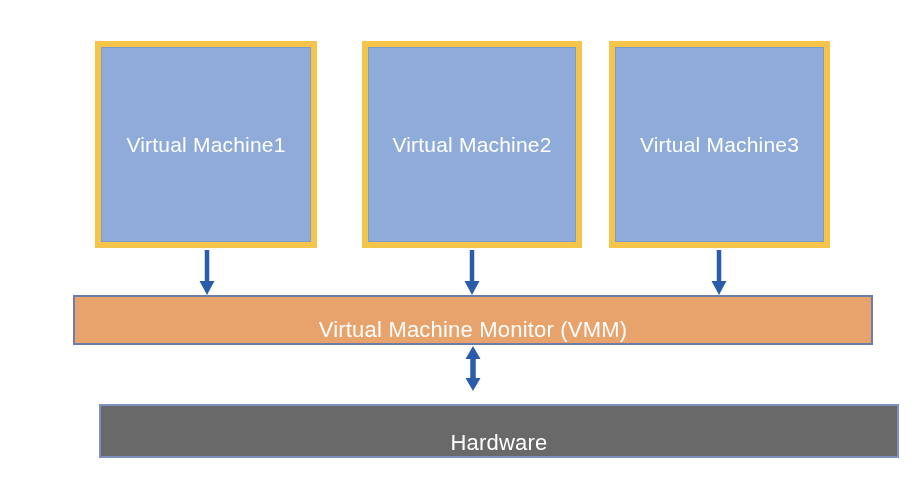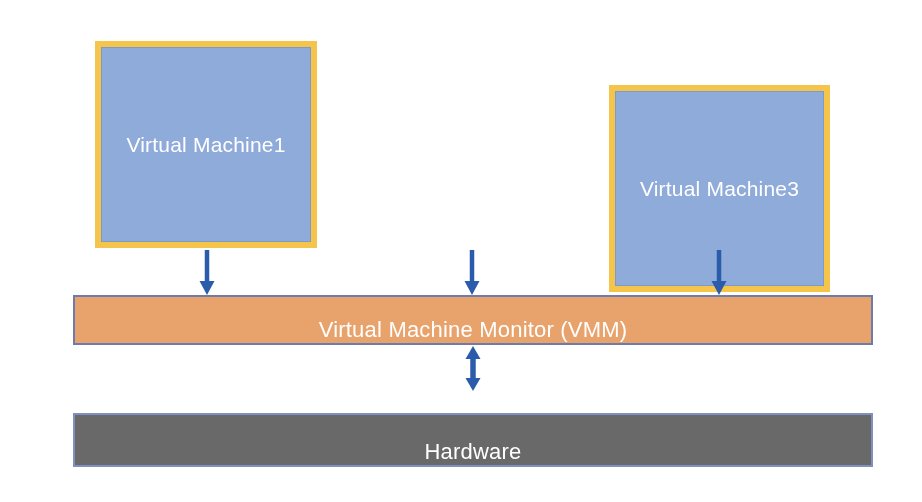--- a/index.html
+++ b/index.html
@@ -36,21 +36,21 @@
     justify-content: center;
   }
   .vm-label {
     color: var(--label-text, #ffffff);
     font-size: 21px;
     letter-spacing: 0.2px;
     white-space: nowrap;
   }
   #vm-box-1 { left: 95px;  }
   #vm-box-2 { left: 362px; width: 220px; }
-  #vm-box-3 { left: 609px; width: 221px; margin-top: 44px; }
+  #vm-box-3 { left: 609px; width: 221px; }
 
   
   .arrow {
     position: absolute;
     display: block;
   }
   #arrow-vm1 { left: 198px; top: 250px; }
   #arrow-vm2 { left: 463px; top: 250px; }
   #arrow-vm3 { left: 710px; top: 250px; }
   #arrow-vmm-hw { left: 463px; top: 346px; }
@@ -71,37 +71,43 @@
     letter-spacing: 0.2px;
     white-space: nowrap;
   }
   #vmm-bar {
     top: 295px;
     height: 50px;
     background: var(--vmm-fill, #e8a26b);
     border: 2px solid var(--vmm-border, #6b7cad);
   }
   #hardware-bar {
-    top: 413px;
+    top: 404px;
     height: 54px;
     background: var(--hw-fill, #696969);
     border: 2px solid var(--hw-border, #7e90c0);
+    margin-left: 26px;
   }
 </style>
 </head>
 <body>
 
 <div class="canvas">
 
   <div class="vm-box" id="vm-box-1">
     <div class="vm-inner">
       <span class="vm-label">Virtual Machine1</span>
     </div>
   </div>
 
+  <div class="vm-box" id="vm-box-2">
+    <div class="vm-inner">
+      <span class="vm-label">Virtual Machine2</span>
+    </div>
+  </div>
 
   <div class="vm-box" id="vm-box-3">
     <div class="vm-inner">
       <span class="vm-label">Virtual Machine3</span>
     </div>
   </div>
 
   <svg class="arrow" id="arrow-vm1" width="18" height="45" viewBox="0 0 18 45">
     <line x1="9" y1="0" x2="9" y2="33" stroke="var(--arrow)" stroke-width="4.5"></line>
     <polygon points="9,45 1.5,31 16.5,31" fill="var(--arrow)"></polygon>

